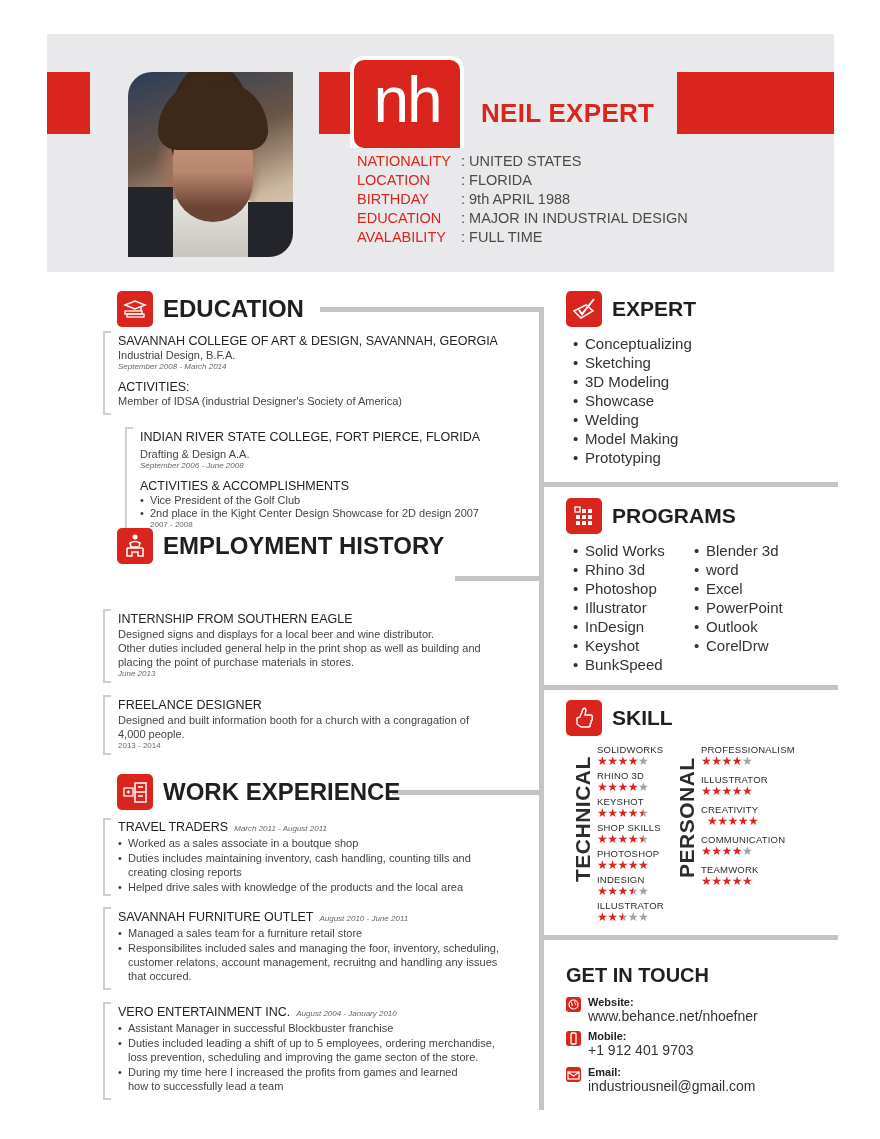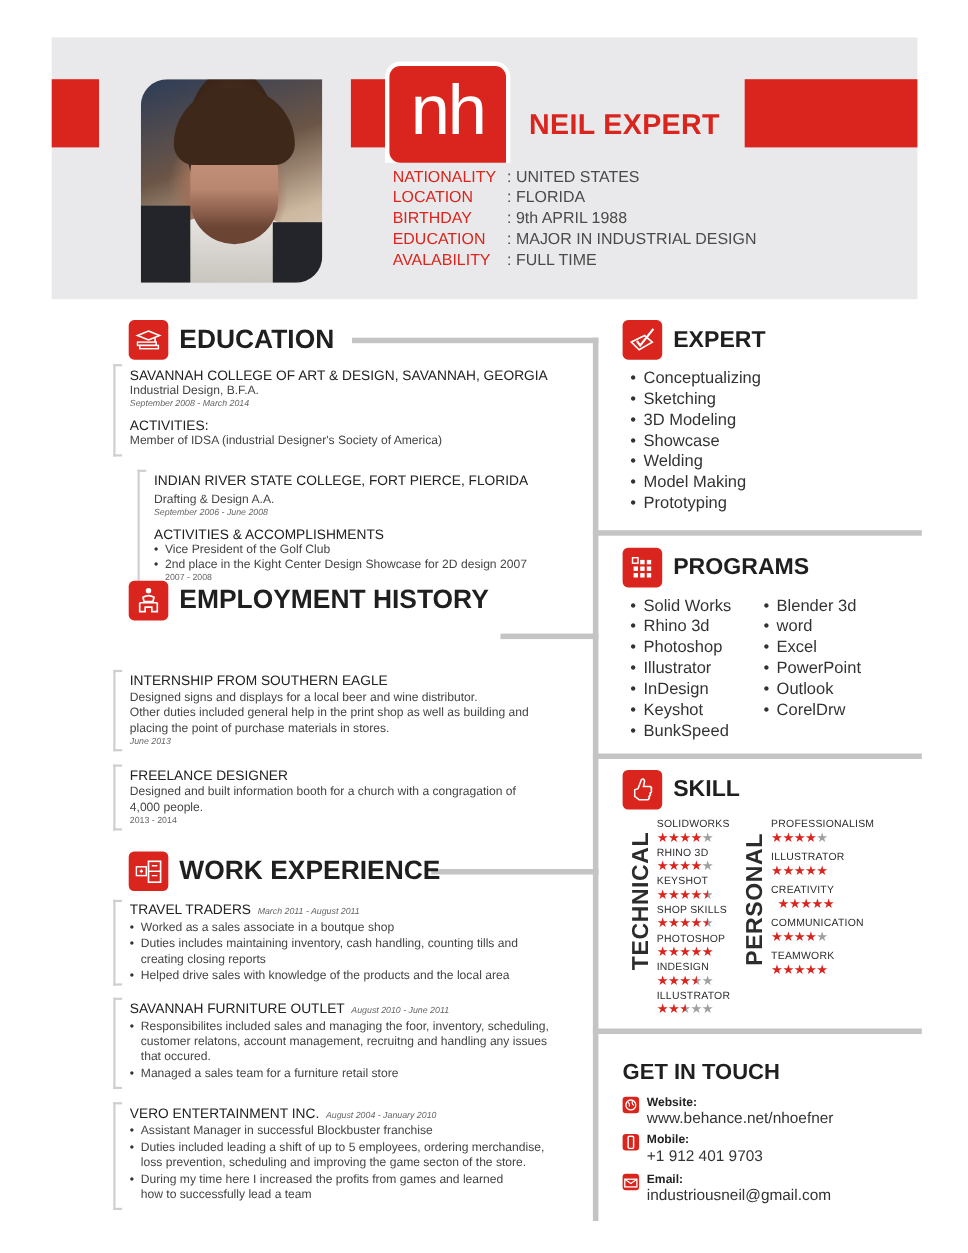--- a/index.html
+++ b/index.html
@@ -195,22 +195,22 @@
   <ul class="e-bullets">
     <li>Worked as a sales associate in a boutque shop</li>
     <li style="width:370px;">Duties includes maintaining inventory, cash handling, counting tills and creating closing reports</li>
     <li>Helped drive sales with knowledge of the products and the local area</li>
   </ul>
 </div>
 
 <div class="entry" style="top:907px;width:420px;height:83px;padding-top:3px;">
   <div class="e-title"><span>SAVANNAH FURNITURE OUTLET</span><span class="e-date-inline">August 2010 - June 2011</span></div>
   <ul class="e-bullets">
+    <li>Managed a sales team for a furniture retail store</li>
     <li style="width:390px;">Responsibilites included sales and managing the foor, inventory, scheduling, customer relatons, account management, recruitng and handling any issues that occured.</li>
-    <li>Managed a sales team for a furniture retail store</li>
   </ul>
 </div>
 
 <div class="entry" style="top:1002px;width:420px;height:98px;padding-top:3px;">
   <div class="e-title"><span>VERO ENTERTAINMENT INC.</span><span class="e-date-inline">August 2004 - January 2010</span></div>
   <ul class="e-bullets">
     <li>Assistant Manager in successful Blockbuster franchise</li>
     <li style="width:390px;">Duties included leading a shift of up to 5 employees, ordering merchandise, loss prevention, scheduling and improving the game secton of the store.</li>
     <li style="width:350px;">During my time here I increased the profits from games and learned how to successfully lead a team</li>
   </ul>

